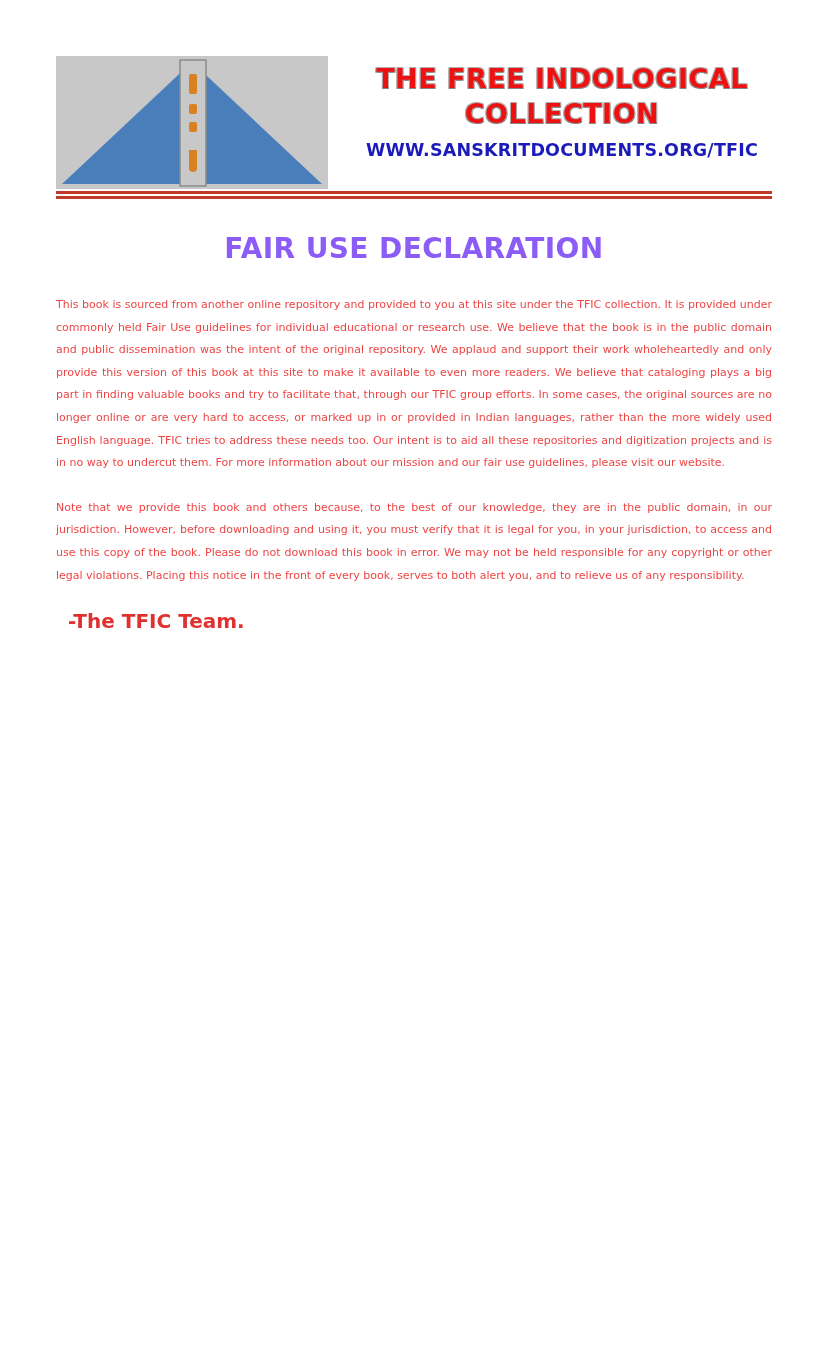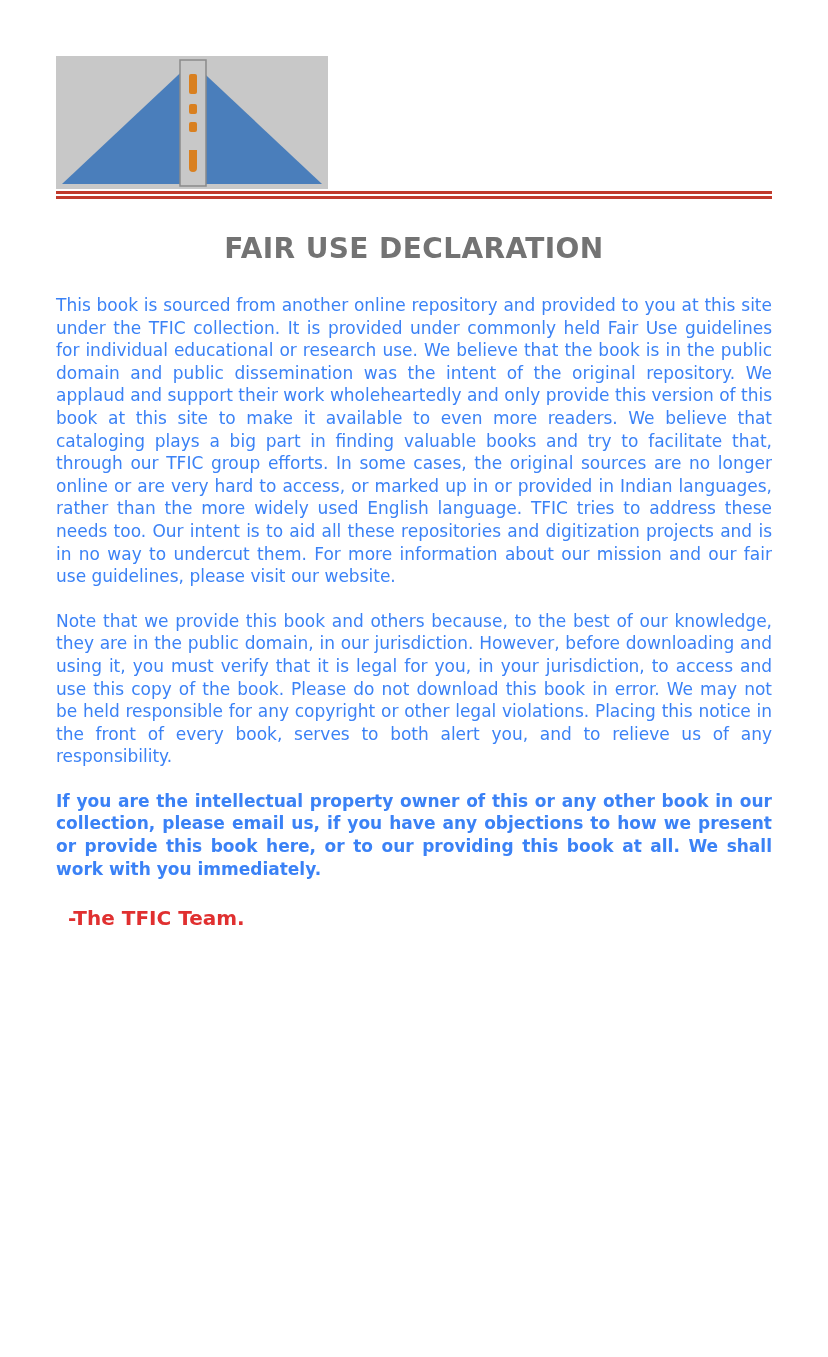--- a/index.html
+++ b/index.html
@@ -94,37 +94,37 @@
   .doc-title {
     position: absolute;
     left: 0;
     top: 232px;
     width: 828px;
     text-align: center;
     font-family: "DejaVu Sans", sans-serif;
     font-weight: bold;
     font-size: 28px;
     letter-spacing: 0.4px;
-    color: #737373;
+    color: #8b5cf6;
   }
 
   
   .body-wrap {
     position: absolute;
     left: 56px;
     top: 294px;
     width: 716px;
   }
   .para {
     font-family: "DejaVu Sans", sans-serif;
-    font-size: 17px;
+    font-size: 11px;
     line-height: 22.6px;
     text-align: justify;
     text-justify: inter-word;
-    color: #3b82f6;
+    color: #ef4444;
     margin: 0 0 22px 0;
   }
   .para.bold {
     font-weight: bold;
     margin-bottom: 26px;
   }
   .signature {
     font-family: "DejaVu Sans", sans-serif;
     font-weight: bold;
     font-size: 20px;
@@ -144,31 +144,35 @@
         <rect x="0" y="0" width="272" height="133" fill="#c8c8c8"></rect>
         <polygon points="136,6 266,128 6,128" fill="#4a7ebb"></polygon>
         <rect x="124" y="4" width="26" height="126" fill="#c8c8c8" stroke="#8a8a8a" stroke-width="1.5"></rect>
         <rect x="133" y="18" width="8" height="20" rx="2" fill="#d98020"></rect>
         <rect x="133" y="48" width="8" height="10" rx="2" fill="#d98020"></rect>
         <rect x="133" y="66" width="8" height="10" rx="2" fill="#d98020"></rect>
         <path d="M133 94 h8 v18 a4 4 0 0 1 -8 0 z" fill="#d98020"></path>
       </svg>
     </div>
 
+    <div class="header-text">
+      <div class="title-line">THE FREE INDOLOGICAL</div>
+      <div class="title-line">COLLECTION</div>
+      <div class="site-url">WWW.SANSKRITDOCUMENTS.ORG/TFIC</div>
+    </div>
 
   </div>
 
   <div class="rule-wrap">
     <div class="rule-top"></div>
     <div class="rule-gap"></div>
     <div class="rule-bottom"></div>
   </div>
 
   <div class="doc-title">FAIR USE DECLARATION</div>
 
   <div class="body-wrap">
     <p class="para">This book is sourced from another online repository and provided to you at this site under the TFIC collection. It is provided under commonly held Fair Use guidelines for individual educational or research use. We believe that the book is in the public domain and public dissemination was the intent of the original repository. We applaud and support their work wholeheartedly and only provide this version of this book at this site to make it available to even more readers. We believe that cataloging plays a big part in finding valuable books and try to facilitate that, through our TFIC group efforts. In some cases, the original sources are no longer online or are very hard to access, or marked up in or provided in Indian languages, rather than the more widely used English language. TFIC tries to address these needs too. Our intent is to aid all these repositories and digitization projects and is in no way to undercut them. For more information about our mission and our fair use guidelines, please visit our website.</p>
     <p class="para">Note that we provide this book and others because, to the best of our knowledge, they are in the public domain, in our jurisdiction. However, before downloading and using it, you must verify that it is legal for you, in your jurisdiction, to access and use this copy of the book. Please do not download this book in error. We may not be held responsible for any copyright or other legal violations. Placing this notice in the front of every book, serves to both alert you, and to relieve us of any responsibility.</p>
-    <p class="para bold">If you are the intellectual property owner of this or any other book in our collection, please email us, if you have any objections to how we present or provide this book here, or to our providing this book at all. We shall work with you immediately.</p>
     <p class="signature">-The TFIC Team.</p>
   </div>
 
 </div>
 
 </body></html>

